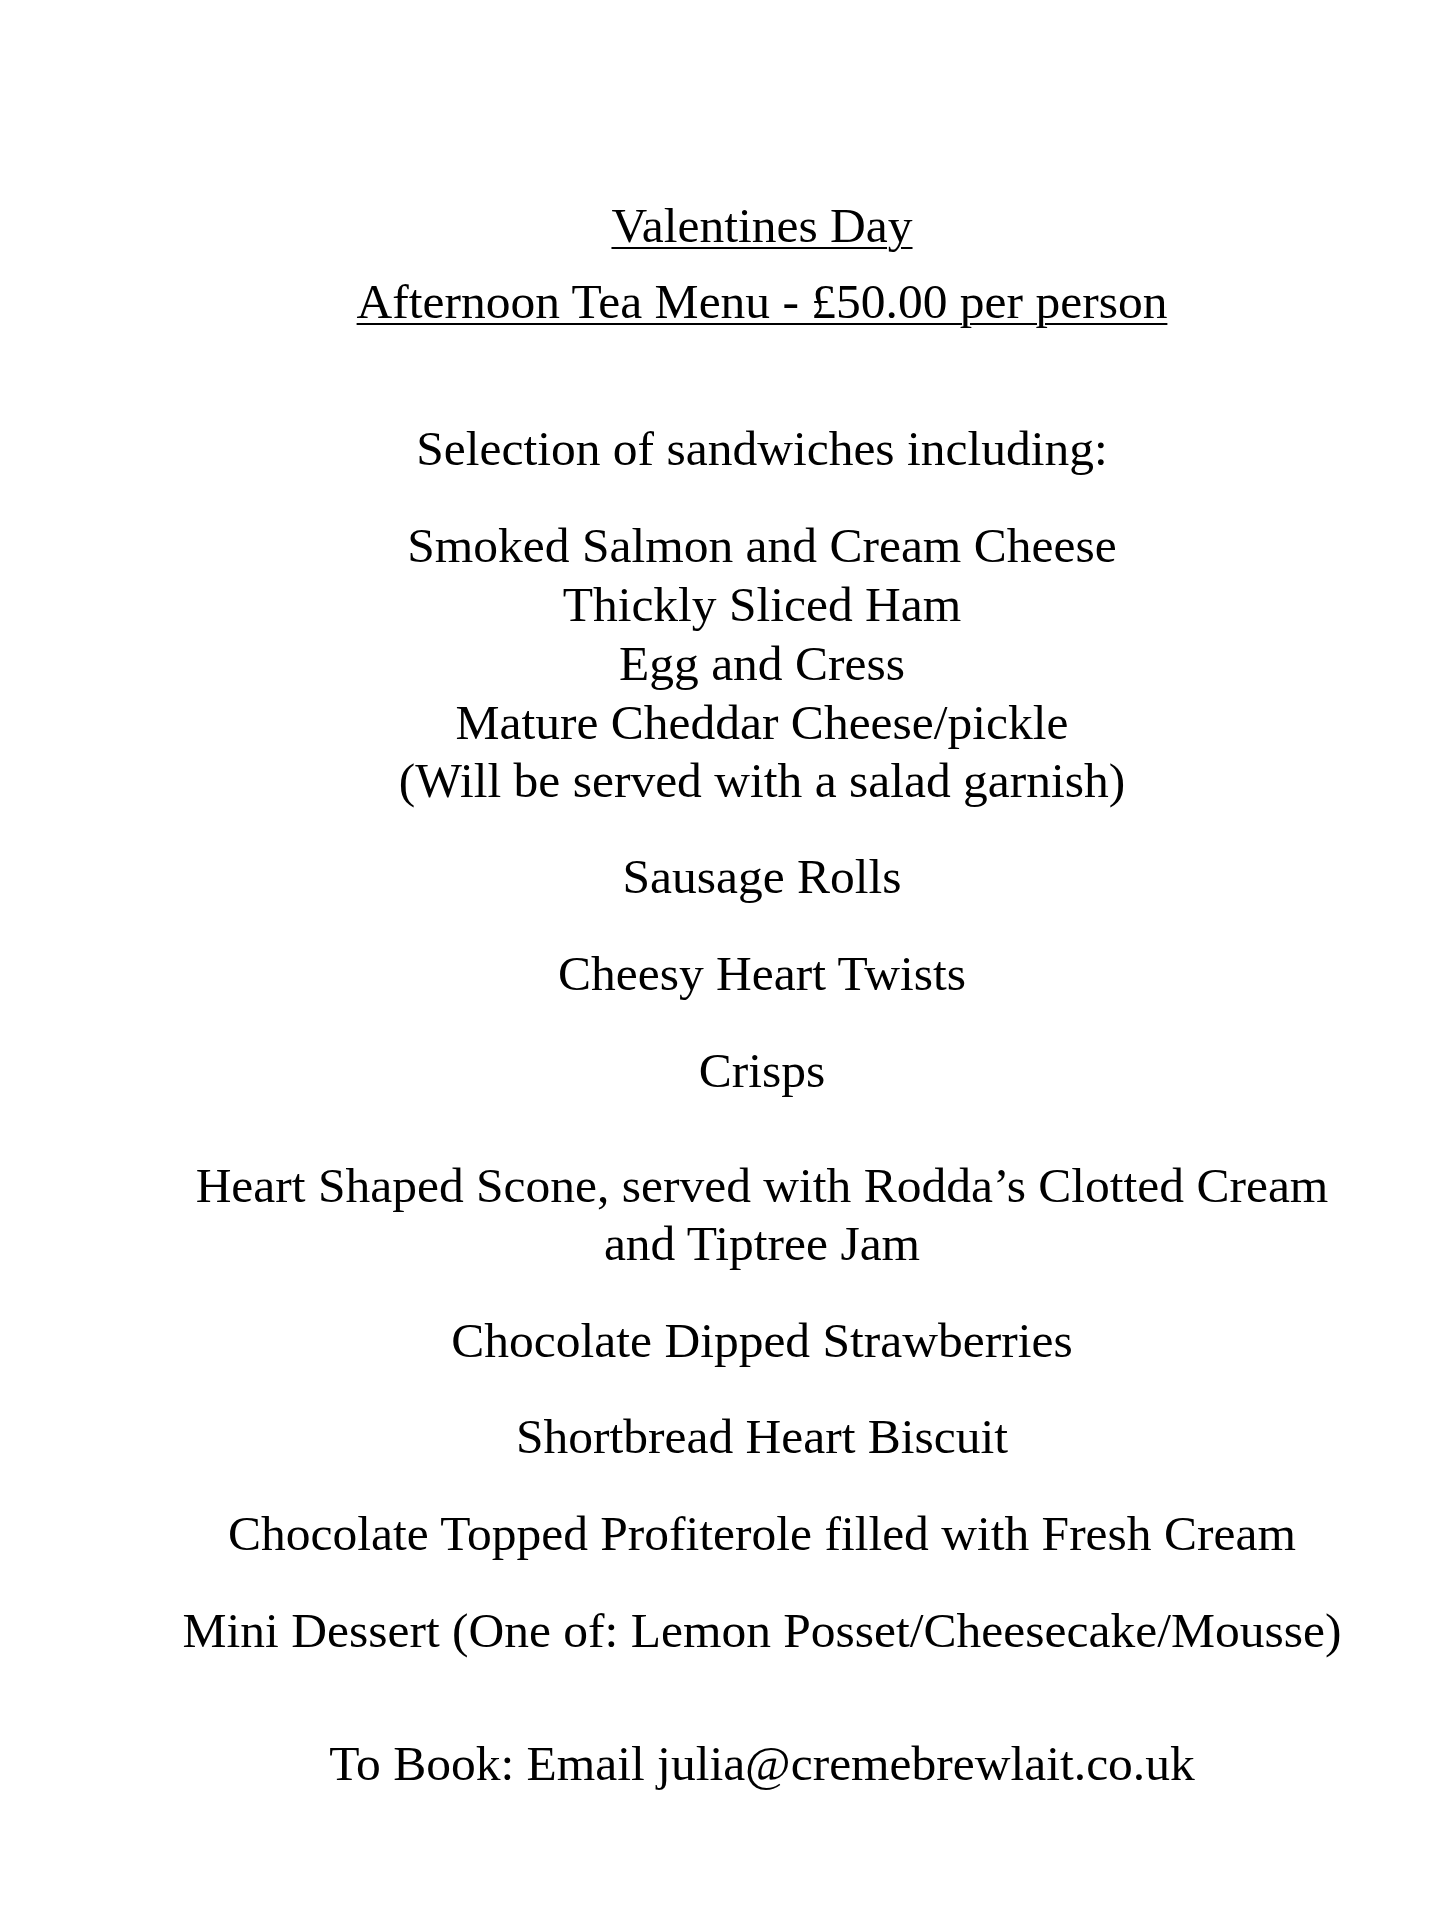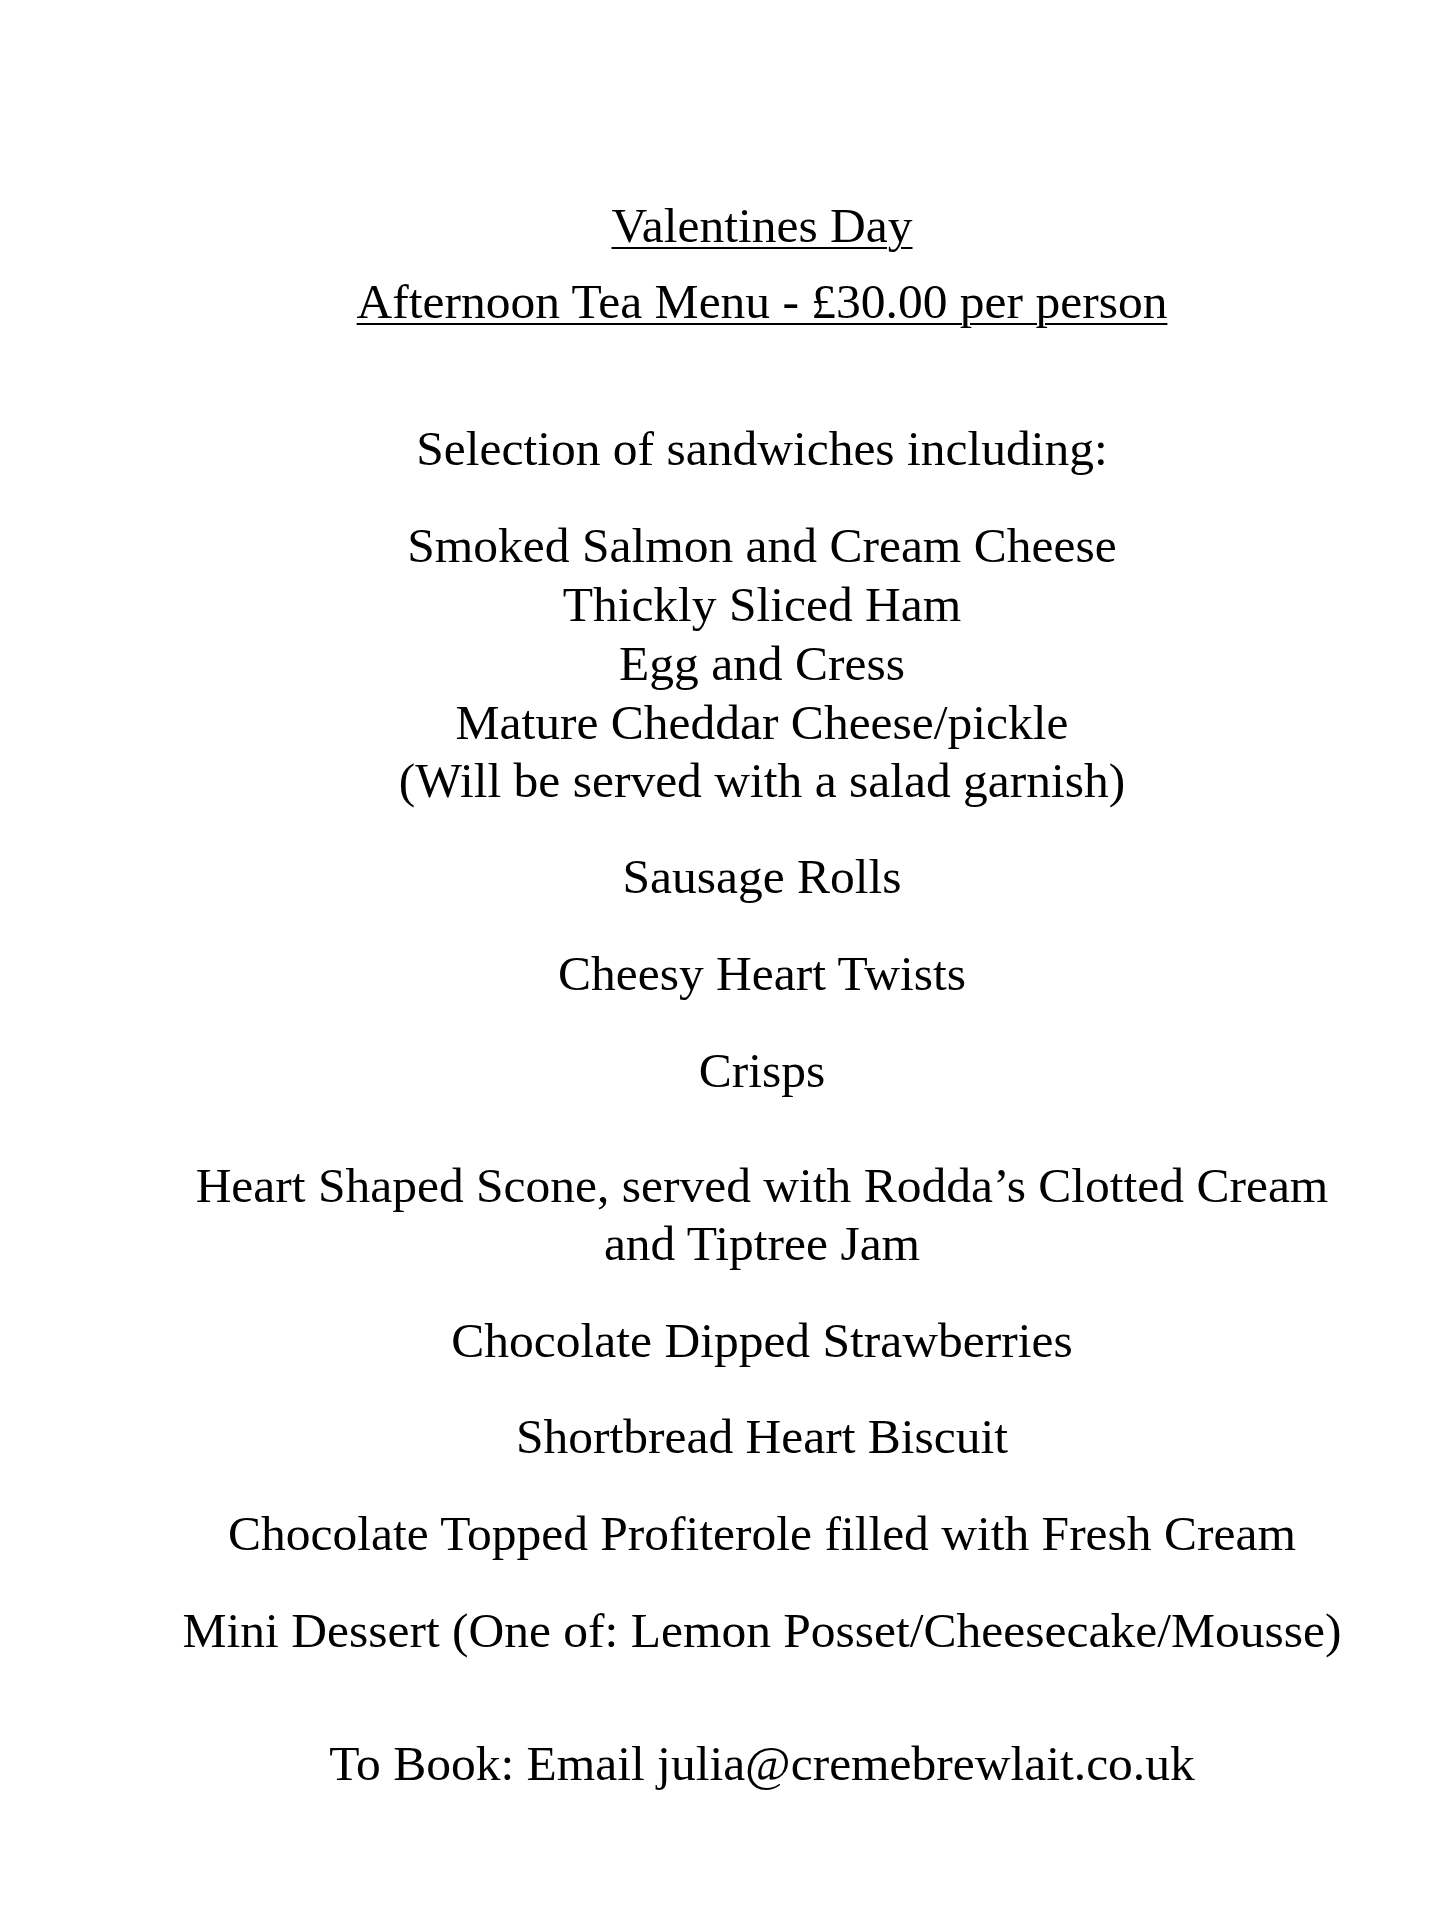--- a/index.html
+++ b/index.html
@@ -41,21 +41,21 @@
 </head>
 <body>
 
 <div class="page">
 
   <div class="line" style="top:196px;">
     <span class="u">Valentines Day</span>
   </div>
 
   <div class="line" style="top:272px;">
-    <span class="u">Afternoon Tea Menu - £30.00 per person</span>
+    <span class="u">Afternoon Tea Menu - £50.00 per person</span>
   </div>
 
   <div class="line" style="top:419px;">Selection of sandwiches including:</div>
 
   <div class="line" style="top:516px;">Smoked Salmon and Cream Cheese</div>
   <div class="line" style="top:575px;">Thickly Sliced Ham</div>
   <div class="line" style="top:634px;">Egg and Cress</div>
   <div class="line" style="top:693px;">Mature Cheddar Cheese/pickle</div>
   <div class="line" style="top:751px;">(Will be served with a salad garnish)</div>
 

